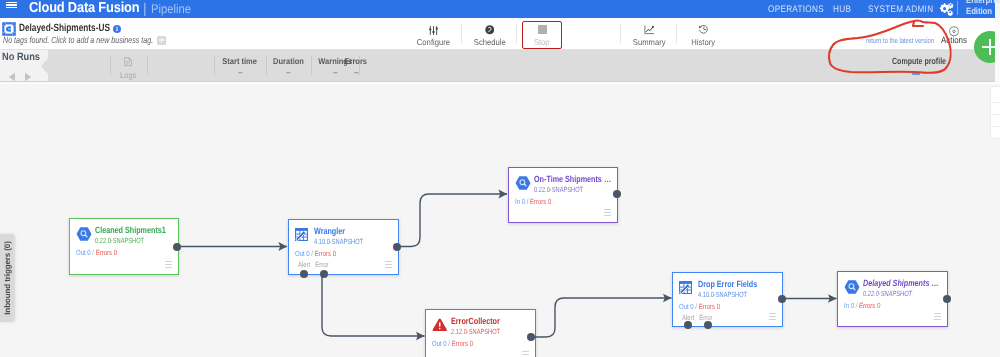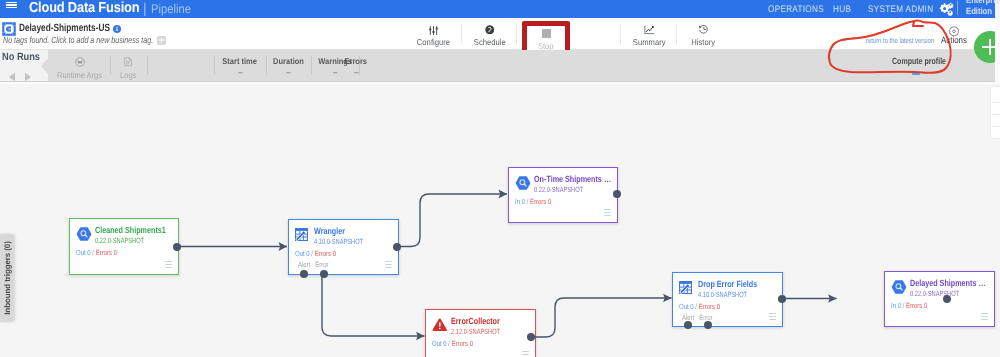--- a/index.html
+++ b/index.html
@@ -37,21 +37,21 @@
            border-radius:1.5px;}
   .tag-add::before{content:"";position:absolute;left:4px;top:2px;width:1.2px;height:5px;background:#f4f4f4;}
   .tag-add::after{content:"";position:absolute;left:2px;top:3.9px;width:5px;height:1.2px;background:#f4f4f4;}
 
   .tbitem{position:absolute;top:18px;height:32px;display:flex;flex-direction:column;
           align-items:center;justify-content:center;}
   .tbitem .ic{height:13px;display:flex;align-items:flex-end;justify-content:center;}
   .tbitem .lb{font-size:8.5px;color:#5f6368;margin-top:3px;line-height:9px;transform:scaleX(.9);}
   .tbsep{position:absolute;top:24px;width:1px;height:20px;background:#e8e8e8;}
 
-  .btnbox{position:absolute;top:21px;height:26px;border:5px solid #b91c1c;border-radius:2px;
+  .btnbox{position:absolute;top:21px;height:26px;border:1px solid #b91c1c;border-radius:2px;
           background:#fff;}
   .btncell{position:absolute;top:0;height:26px;display:flex;flex-direction:column;
            align-items:center;justify-content:center;}
   .btncell .ic{height:12px;display:flex;align-items:center;justify-content:center;line-height:0;}
   .btncell .lb{font-size:8.5px;margin-top:2px;line-height:9px;transform:scaleX(.9);}
   .caretsep{position:absolute;top:0;width:1px;height:26px;background:#ececec;}
 
   .latest{position:absolute;left:866px;top:35.5px;font-size:7.5px;color:#6c93de;
           text-decoration:none;white-space:nowrap;transform-origin:0 0;transform:scaleX(.785);}
   .actions{position:absolute;left:941px;top:18px;width:26px;height:32px;}
@@ -274,29 +274,20 @@
       <svg width="9" height="10" viewBox="0 0 9 10">
         <path d="M7 0.8 L7 9.2 L0.8 5 Z" fill="#c3c3c3"></path>
       </svg>
     </div>
     <div class="arrowR">
       <svg width="9" height="10" viewBox="0 0 9 10">
         <path d="M2 0.8 L2 9.2 L8.2 5 Z" fill="#c3c3c3"></path>
       </svg>
     </div>
 
-  <div class="iconcell" style="left:54px;width:52px">
-    <span>
-      <svg width="10" height="10" viewBox="0 0 10 10">
-        <circle cx="5" cy="5" r="4.3" fill="none" stroke="#a8a8a8" stroke-width="0.95"></circle>
-        <path d="M2.9 3.9 L4.0 6.3 L5.0 4.6 L6.0 6.3 L7.1 3.9" fill="none" stroke="#8f8f8f" stroke-width="1.05" stroke-linejoin="round" stroke-linecap="round"></path>
-      </svg>
-    </span>
-    <span class="lb">Runtime Args</span>
-  </div>
   <div class="runsep" style="left:110px"></div>
   <div class="iconcell" style="left:113px;width:30px">
     <span>
       <svg width="8" height="9.5" viewBox="0 0 8 9">
         <path d="M0.6 0.5 h4.6 l2.3 2.3 v5.7 h-6.9z" fill="none" stroke="#b0b0b0" stroke-width="0.9"></path>
         <path d="M5.2 0.5 v2.3 h2.3" fill="none" stroke="#b0b0b0" stroke-width="0.9"></path>
         <g stroke="#b8b8b8" stroke-width="0.8">
             <path d="M2.1 4.3 h3.8M2.1 5.7 h3.8M2.1 7.0 h2.4"></path>
           </g>
       </svg>
@@ -423,21 +414,21 @@
         <div class="ntitle" style="color:#3b78e7">Drop Error Fields</div>
         <div class="nver" style="color:#5c8fe0">4.10.0-SNAPSHOT</div>
         <div class="ncounts"><span style="color:#5b9bf8">Out 0</span><span style="color:#9e9e9e"> / </span><span style="color:#e8595a">Errors 0</span></div>
         <div class="nports"><span>Alert</span><span style="display:inline-block;width:6px"></span><span>Error</span></div>
         <div class="nmenu">
           <i></i>
           <i></i>
           <i></i>
         </div>
       </div>
-      <div class="node" style="left: 884px; top: 271px; width: 109px; height: 54px; border-color: rgb(132, 87, 214);">
+      <div class="node" style="left: 837px; top: 271px; width: 109px; height: 54px; border-color: rgb(132, 87, 214); font-style: italic;">
         <span class="nicon"><svg width="16" height="14" viewBox="0 0 15 14">
             <path d="M4.3 0.9 H10.7 L13.9 6.5 a1.0 1.0 0 0 1 0 1.0 L10.7 13.1 H4.3 L1.1 7.5 a1.0 1.0 0 0 1 0 -1.0 Z" fill="#3b78e7" stroke="#3b78e7" stroke-width="1.5" stroke-linejoin="round"></path>
             <circle cx="6.9" cy="6.2" r="2.4" fill="none" stroke="#d5e3fb" stroke-width="1.05"></circle>
             <path d="M8.7 8.0 L10.4 9.7" stroke="#d5e3fb" stroke-width="1.4" stroke-linecap="round"></path>
           </svg></span>
         <div class="ntitle" style="color:#7248cc">Delayed Shipments …</div>
         <div class="nver" style="color:#8a72c9">0.22.0-SNAPSHOT</div>
         <div class="ncounts"><span style="color:#5b9bf8">In 0</span><span style="color:#9e9e9e"> / </span><span style="color:#e8595a">Errors 0</span></div>
         <div class="nmenu">
           <i></i>

